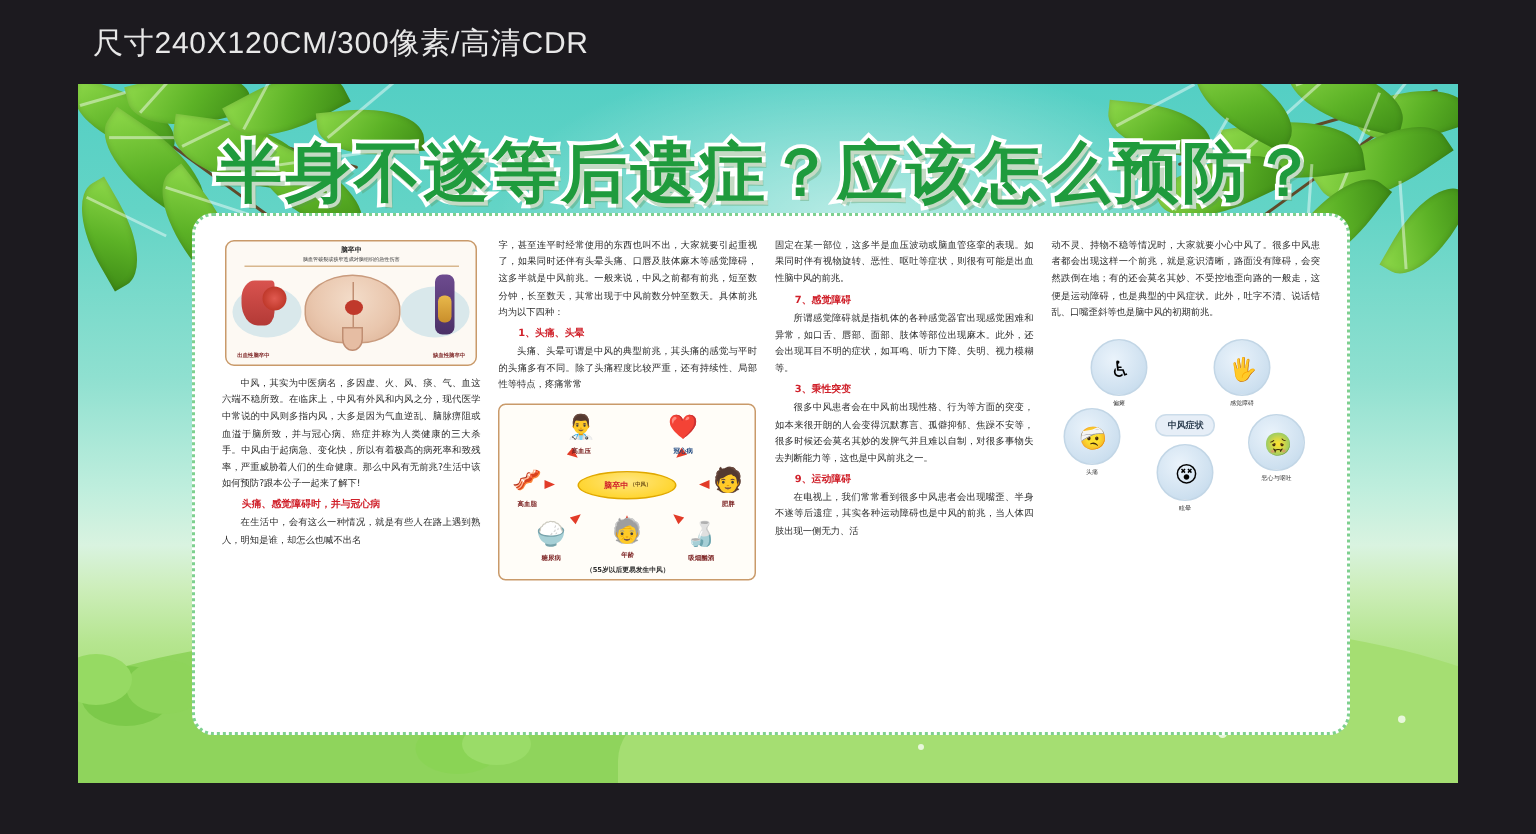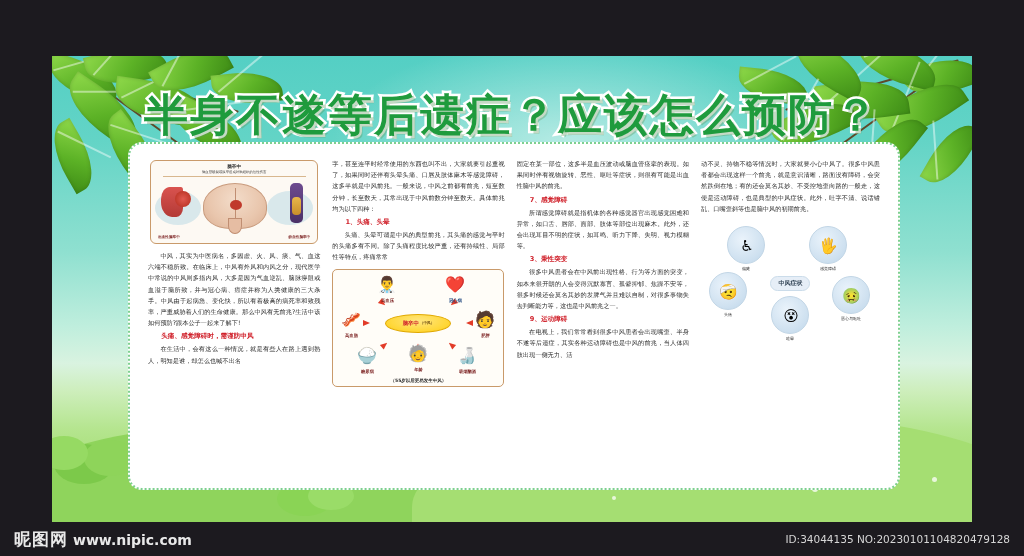--- a/index.html
+++ b/index.html
@@ -217,20 +217,21 @@
   .brand { display:flex; align-items:baseline; gap:5px; }
   .brand-cn { font-size:17px; font-weight:bold; letter-spacing:1px; font-family:"DejaVu Sans",sans-serif; }
   .brand-url { font-size:14px; font-weight:bold; font-family:"DejaVu Sans",sans-serif; }
   .meta { font-size:10.5px; color:#d6d6d6; font-family:"DejaVu Sans",sans-serif; }
 </style>
 </head>
 <body>
 
 <div id="page">
 
+  <div class="top-caption">尺寸240X120CM/300像素/高清CDR</div>
 
   <div class="poster">
 
     <div class="sky-glow"></div>
 
     <div>
       <div class="branch br-l1"></div>
       <div class="branch br-l2"></div>
       <div class="leaf lg-l1"></div>
       <div class="leaf lg-l2"></div>
@@ -293,21 +294,21 @@
             <div class="brain-shape">
               <div class="brain-core"></div>
               <div class="brain-stem"></div>
             </div>
             <div class="vessel-r"></div>
             <div class="fb-lab l">出血性脑卒中</div>
             <div class="fb-lab r">缺血性脑卒中</div>
           </div>
 
           <div class="para">中风，其实为中医病名，多因虚、火、风、痰、气、血这六端不稳所致。在临床上，中风有外风和内风之分，现代医学中常说的中风则多指内风，大多是因为气血逆乱、脑脉痹阻或血溢于脑所致，并与冠心病、癌症并称为人类健康的三大杀手。中风由于起病急、变化快，所以有着极高的病死率和致残率，严重威胁着人们的生命健康。那么中风有无前兆?生活中该如何预防?跟本公子一起来了解下!</div>
-          <div class="subhead">头痛、感觉障碍时，需谨防中风</div>
+          <div class="subhead">头痛、感觉障碍时，并与冠心病</div>
           <div class="para">在生活中，会有这么一种情况，就是有些人在路上遇到熟人，明知是谁，却怎么也喊不出名</div>
         </div>
 
         <div class="col">
           <div class="para noind">字，甚至连平时经常使用的东西也叫不出，大家就要引起重视了，如果同时还伴有头晕头痛、口唇及肢体麻木等感觉障碍，这多半就是中风前兆。一般来说，中风之前都有前兆，短至数分钟，长至数天，其常出现于中风前数分钟至数天。具体前兆均为以下四种：</div>
           <div class="subhead">1、头痛、头晕</div>
           <div class="para">头痛、头晕可谓是中风的典型前兆，其头痛的感觉与平时的头痛多有不同。除了头痛程度比较严重，还有持续性、局部性等特点，疼痛常常</div>
 
           <div class="fig-risk">
 
@@ -398,21 +399,14 @@
             <div class="sym-lab" style="left:4px; top:88px;">头痛</div>
 
             <div class="sym-center">中风症状</div>
           </div>
         </div>
 
       </div>
     </div>
   </div>
 
-  <div class="footer">
-    <div class="brand">
-      <span class="brand-cn">昵图网</span>
-      <span class="brand-url">www.nipic.com</span>
-    </div>
-    <div class="meta">ID:34044135 NO:20230101104820479128</div>
-  </div>
 
 </div>
 
 </body></html>

